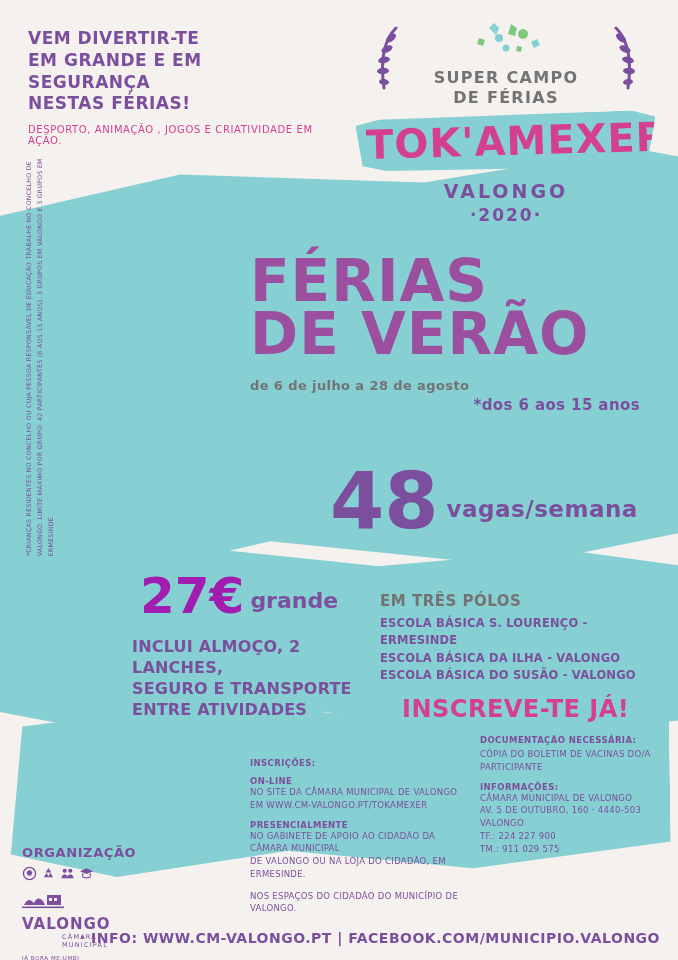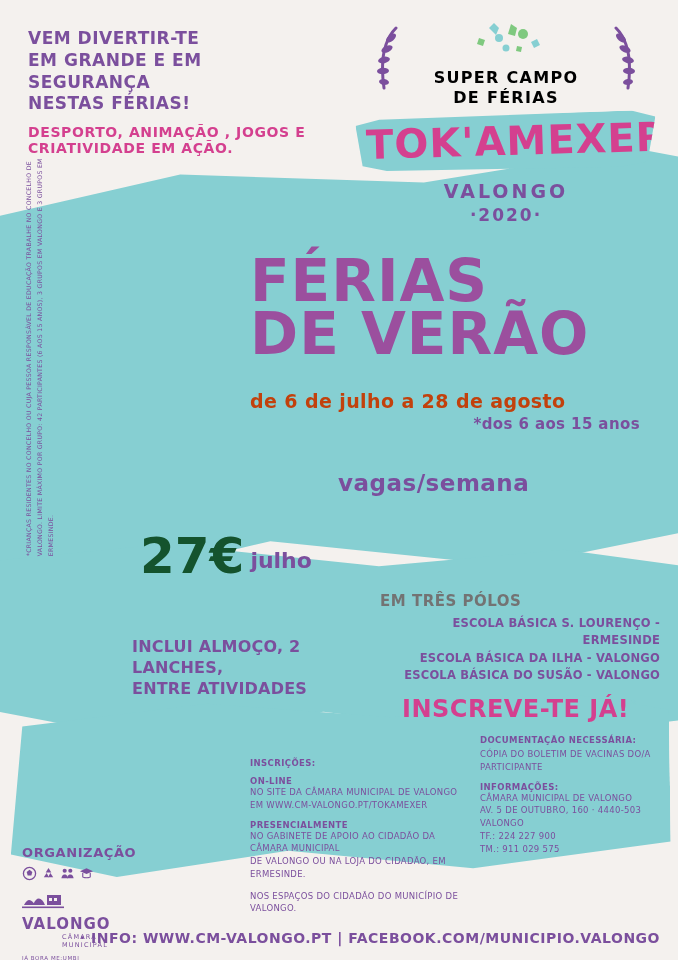--- a/index.html
+++ b/index.html
@@ -64,22 +64,22 @@
     color: #7b4f9d;
     font-family: "DejaVu Sans", sans-serif;
     font-weight: bold;
     font-size: 17px;
     letter-spacing: 0.5px;
     line-height: 1.28;
     text-transform: uppercase;
   }
   #tl-sub {
     color: #d4408f;
-    font-size: 14px;
-    font-weight: bold;
+    font-size: 10px;
+    font-weight: normal;
     letter-spacing: 0.6px;
     margin-top: 9px;
     text-transform: uppercase;
   }
 
   
   #logo-block {
     position: absolute;
     right: 22px;
     top: 22px;
@@ -101,21 +101,21 @@
   .laurel.right { right: 18px; }
   .confetti {
     position: absolute;
     left: 50%;
     top: 0;
     transform: translateX(-50%);
     width: 150px;
     height: 40px;
   }
   #logo-super {
-    color: #000000;
+    color: #737373;
     font-weight: bold;
     font-size: 16px;
     letter-spacing: 1.3px;
     text-transform: uppercase;
     margin-top: -26px;
     line-height: 1.25;
   }
   #tok-banner {
     position: relative;
     margin-top: 6px;
@@ -158,25 +158,25 @@
   }
   .bt-line {
     color: #9b4f9e;
     font-weight: bold;
     font-size: 58px;
     line-height: 0.92;
     letter-spacing: 1px;
     text-transform: uppercase;
   }
   #bt-dates {
-    color: #c2410c;
-    font-size: 19px;
+    color: #737373;
+    font-size: 13px;
     font-weight: bold;
     letter-spacing: 0.4px;
-    margin-top: 28px;
+    margin-top: 16px;
   }
   #bt-ages {
     color: #7b4f9d;
     font-size: 15px;
     font-weight: bold;
     letter-spacing: 0.4px;
     margin-top: 3px;
     text-align: right;
     padding-right: 10px;
   }
@@ -208,24 +208,25 @@
   
   #price-block {
     position: absolute;
     left: 140px;
     top: 535px;
     z-index: 7;
     display: flex;
     align-items: flex-end;
   }
   #price-value {
-    color: #14532d;
+    color: #a21caf;
     font-size: 50px;
     font-weight: bold;
     line-height: 0.85;
+    margin-top: 40px;
   }
   #price-unit {
     color: #7b4f9d;
     font-size: 22px;
     font-weight: bold;
     padding-bottom: 5px;
     padding-left: 6px;
   }
 
   
@@ -259,21 +260,20 @@
     text-transform: uppercase;
     margin-bottom: 5px;
   }
   .polo-item {
     color: #7b4f9d;
     font-size: 11.5px;
     font-weight: bold;
     letter-spacing: 0.2px;
     line-height: 1.5;
     text-transform: uppercase;
-    text-align: right;
   }
 
   
   #cta {
     position: absolute;
     left: 402px;
     top: 695px;
     z-index: 9;
     color: #d4408f;
     font-size: 24px;
@@ -458,30 +458,32 @@
   </div>
 
   <div id="big-title">
     <div class="bt-line">Férias</div>
     <div class="bt-line">de Verão</div>
     <div id="bt-dates">de 6 de julho a 28 de agosto</div>
     <div id="bt-ages">*dos 6 aos 15 anos</div>
   </div>
 
   <div id="vagas-block">
+    <div id="vagas-number">48</div>
     <div id="vagas-label">vagas/semana</div>
   </div>
 
   <div id="price-block">
     <div id="price-value">27€</div>
-    <div id="price-unit">julho</div>
+    <div id="price-unit">grande</div>
   </div>
 
   <div id="includes-block">
     <div>Inclui almoço, 2 lanches,</div>
+    <div>seguro e transporte</div>
     <div>entre atividades</div>
   </div>
 
   <div id="polos-block">
     <div id="polos-title">Em três pólos</div>
     <div class="polo-item">Escola Básica S. Lourenço - Ermesinde</div>
     <div class="polo-item">Escola Básica da Ilha - Valongo</div>
     <div class="polo-item">Escola Básica do Susão - Valongo</div>
   </div>
 

